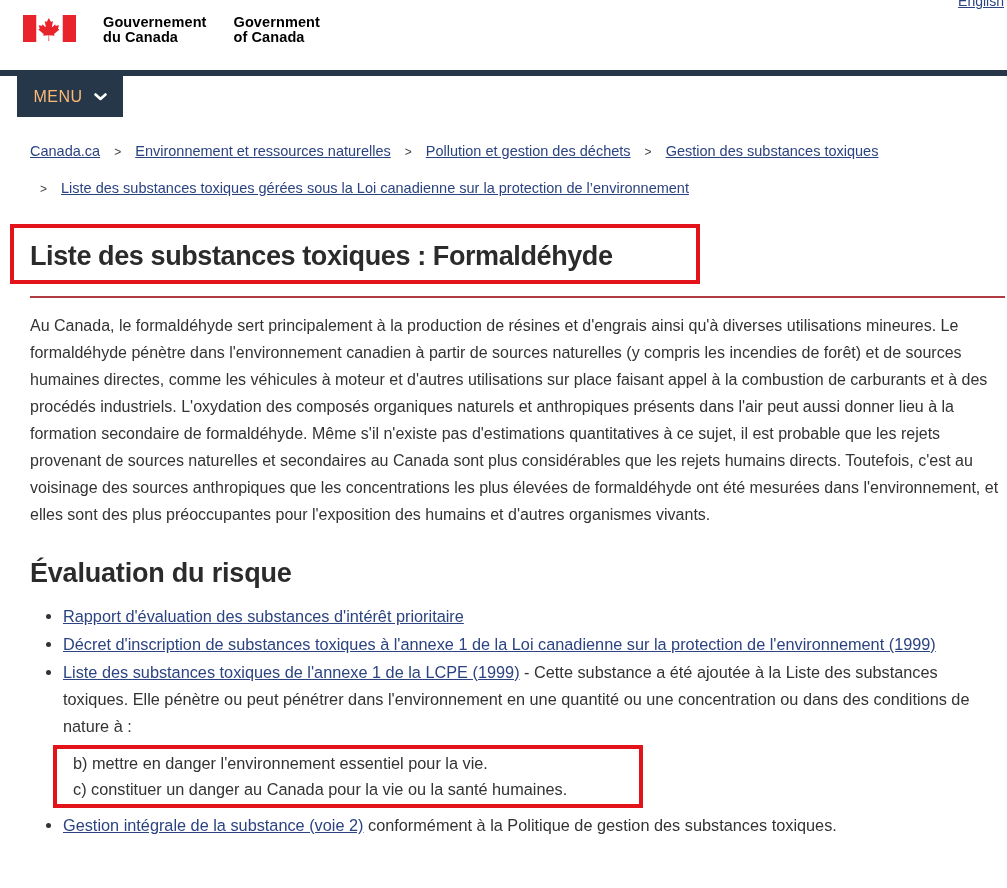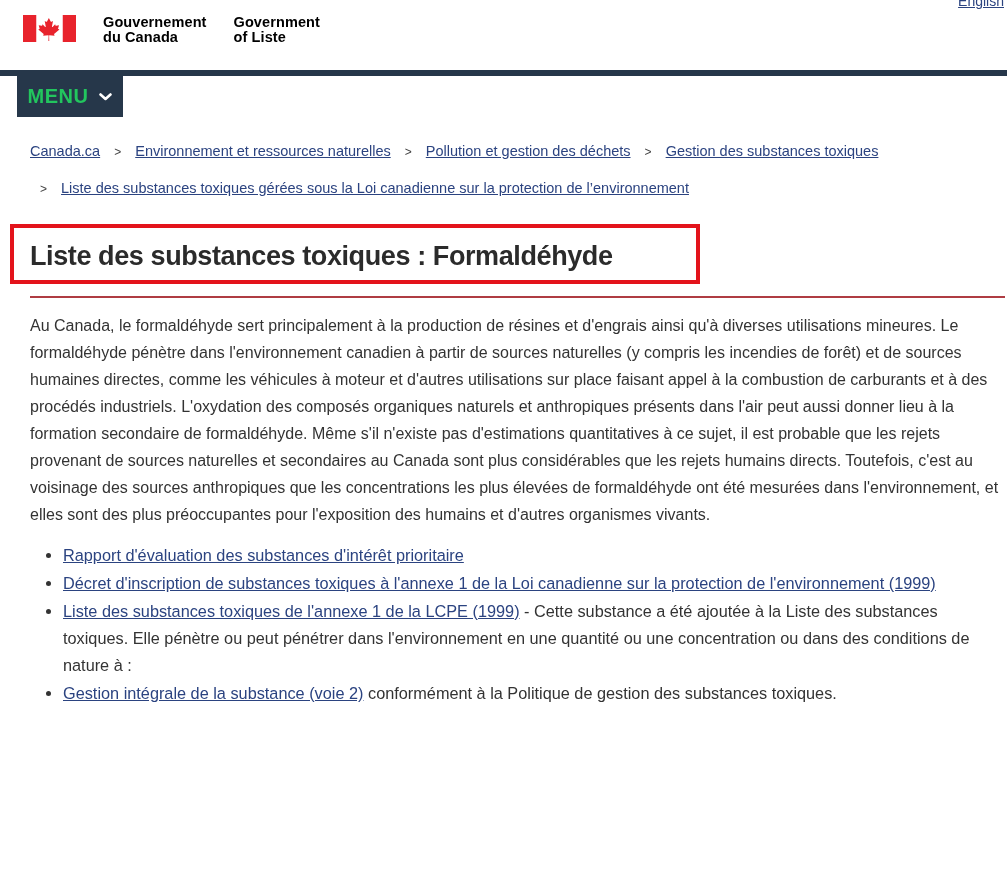--- a/index.html
+++ b/index.html
@@ -22,21 +22,21 @@
   .searchbox input{width:271px;height:27px;border:1px solid #b9b9b9;border-right:none;border-radius:3px 0 0 3px;
     padding:0 10px;font-size:14px;font-family:inherit;color:#333;outline:none;}
   .searchbox input::placeholder{color:var(--placeholder);opacity:1;}
   .search-btn{width:38px;height:27px;background:var(--navy);border:none;border-radius:0 3px 3px 0;
     display:flex;align-items:center;justify-content:center;cursor:pointer;padding:0;}
 
   
   .menubar{position:relative;height:47px;}
   .menubar .strip{position:absolute;left:0;top:0;width:100%;height:6px;background:var(--navy);}
   .menu-button{position:absolute;left:17px;top:6px;width:106px;height:41px;background:var(--navy);
-    color:#22c55e;font-weight:bold;font-size:20px;letter-spacing:0.5px;display:flex;align-items:center;
+    color:#fdba74;font-weight:normal;font-size:16px;letter-spacing:0.5px;display:flex;align-items:center;
     justify-content:center;gap:11px;border:none;cursor:pointer;font-family:inherit;}
 
   
   .breadcrumb{margin:16px 30px 0;font-size:14.5px;line-height:36px;max-width:965px;}
   .breadcrumb a{color:var(--link);text-decoration:underline;}
   .breadcrumb .sep{color:#444;font-size:12px;margin:0 10px;}
   .crumb-group{white-space:nowrap;}
 
   
   main{margin:0 2px 0 30px;width:975px;}
@@ -70,21 +70,21 @@
         <g transform="translate(15.9,2.4) scale(0.0424)">
           <path class="leaf" d="M249.99 17.44l-46.41 86.43c-5.27 9.4-14.7 8.53-24.14 3.28l-33.6-17.37 25.04 132.72c5.27 24.27-11.64 24.27-19.98 13.78l-58.66-65.52-9.52 33.27c-1.1 4.37-5.93 8.96-13.17 7.87l-74.12-15.55 19.47 70.66c4.17 15.72 7.42 22.23-4.2 26.37l-26.42 12.39 127.62 103.44c5.05 3.91 7.6 10.95 5.8 17.32l-11.16 36.56c43.93-5.05 83.28-12.66 127.23-17.38 3.88-.41 10.37 5.98 10.35 10.47l-5.82 133.9h21.36l-3.37-133.62c-.02-4.49 5.86-11.16 9.74-10.75 43.95 4.72 83.3 12.33 127.23 17.38l-11.16-36.56c-1.8-6.37.74-13.41 5.8-17.32l127.62-103.44-26.42-12.39c-11.62-4.14-8.37-10.65-4.2-26.37l19.47-70.66-74.12 15.55c-7.24 1.09-12.07-3.5-13.17-7.87l-9.52-33.27-58.66 65.52c-8.34 10.49-25.25 10.49-19.98-13.78l25.04-132.72-33.6 17.37c-9.44 5.25-18.87 6.12-24.14-3.28z" transform="scale(0.94)"></path>
         </g>
       </svg>
       <div class="wordmark">
         <div>Gouvernement</div>
         <div>du Canada</div>
       </div>
       <div class="wordmark">
         <div>Government</div>
-        <div>of Liste</div>
+        <div>of Canada</div>
       </div>
     </div>
 
     <a href="#" class="english">English</a>
 
   </header>
 
   <div class="menubar">
     <div class="strip"></div>
     <button class="menu-button">
@@ -111,30 +111,35 @@
 
   <main>
     <div class="h1-wrap">
       <h1>Liste des substances toxiques : Formaldéhyde</h1>
       <div class="annot-title"></div>
     </div>
 
     <p class="intro">Au Canada, le formaldéhyde sert principalement à la production de résines et d'engrais ainsi qu'à diverses utilisations mineures. Le formaldéhyde pénètre dans l'environnement canadien à partir de sources naturelles (y compris les incendies de forêt) et de sources humaines directes, comme les véhicules à moteur et d'autres utilisations sur place faisant appel à la combustion de carburants et à des procédés industriels. L'oxydation des composés organiques naturels et anthropiques présents dans l'air peut aussi donner lieu à la formation secondaire de formaldéhyde. Même s'il n'existe pas d'estimations quantitatives à ce sujet, il est probable que les rejets provenant de sources naturelles et secondaires au Canada sont plus considérables que les rejets humains directs. Toutefois, c'est au voisinage des sources anthropiques que les concentrations les plus élevées de formaldéhyde ont été mesurées dans l'environnement, et elles sont des plus préoccupantes pour l'exposition des humains et d'autres organismes vivants.</p>
 
 
+    <h2>Évaluation du risque</h2>
 
     <ul class="risk">
       <li>
         <a href="#">Rapport d'évaluation des substances d'intérêt prioritaire</a>
       </li>
       <li>
         <a href="#">Décret d'inscription de substances toxiques à l'annexe 1 de la Loi canadienne sur la protection de l'environnement (1999)</a>
       </li>
       <li>
         <a href="#">Liste des substances toxiques de l'annexe 1 de la LCPE (1999)</a><span> - Cette substance a été ajoutée à la Liste des substances toxiques. Elle pénètre ou peut pénétrer dans l'environnement en une quantité ou une concentration ou dans des conditions de nature à :</span>
+        <div class="condition-box">
+          <p>b) mettre en danger l'environnement essentiel pour la vie.</p>
+          <p>c) constituer un danger au Canada pour la vie ou la santé humaines.</p>
+        </div>
       </li>
       <li>
         <a href="#">Gestion intégrale de la substance (voie 2)</a><span> conformément à la Politique de gestion des substances toxiques.</span>
       </li>
     </ul>
   </main>
 
 </div>
 
 </body></html>

